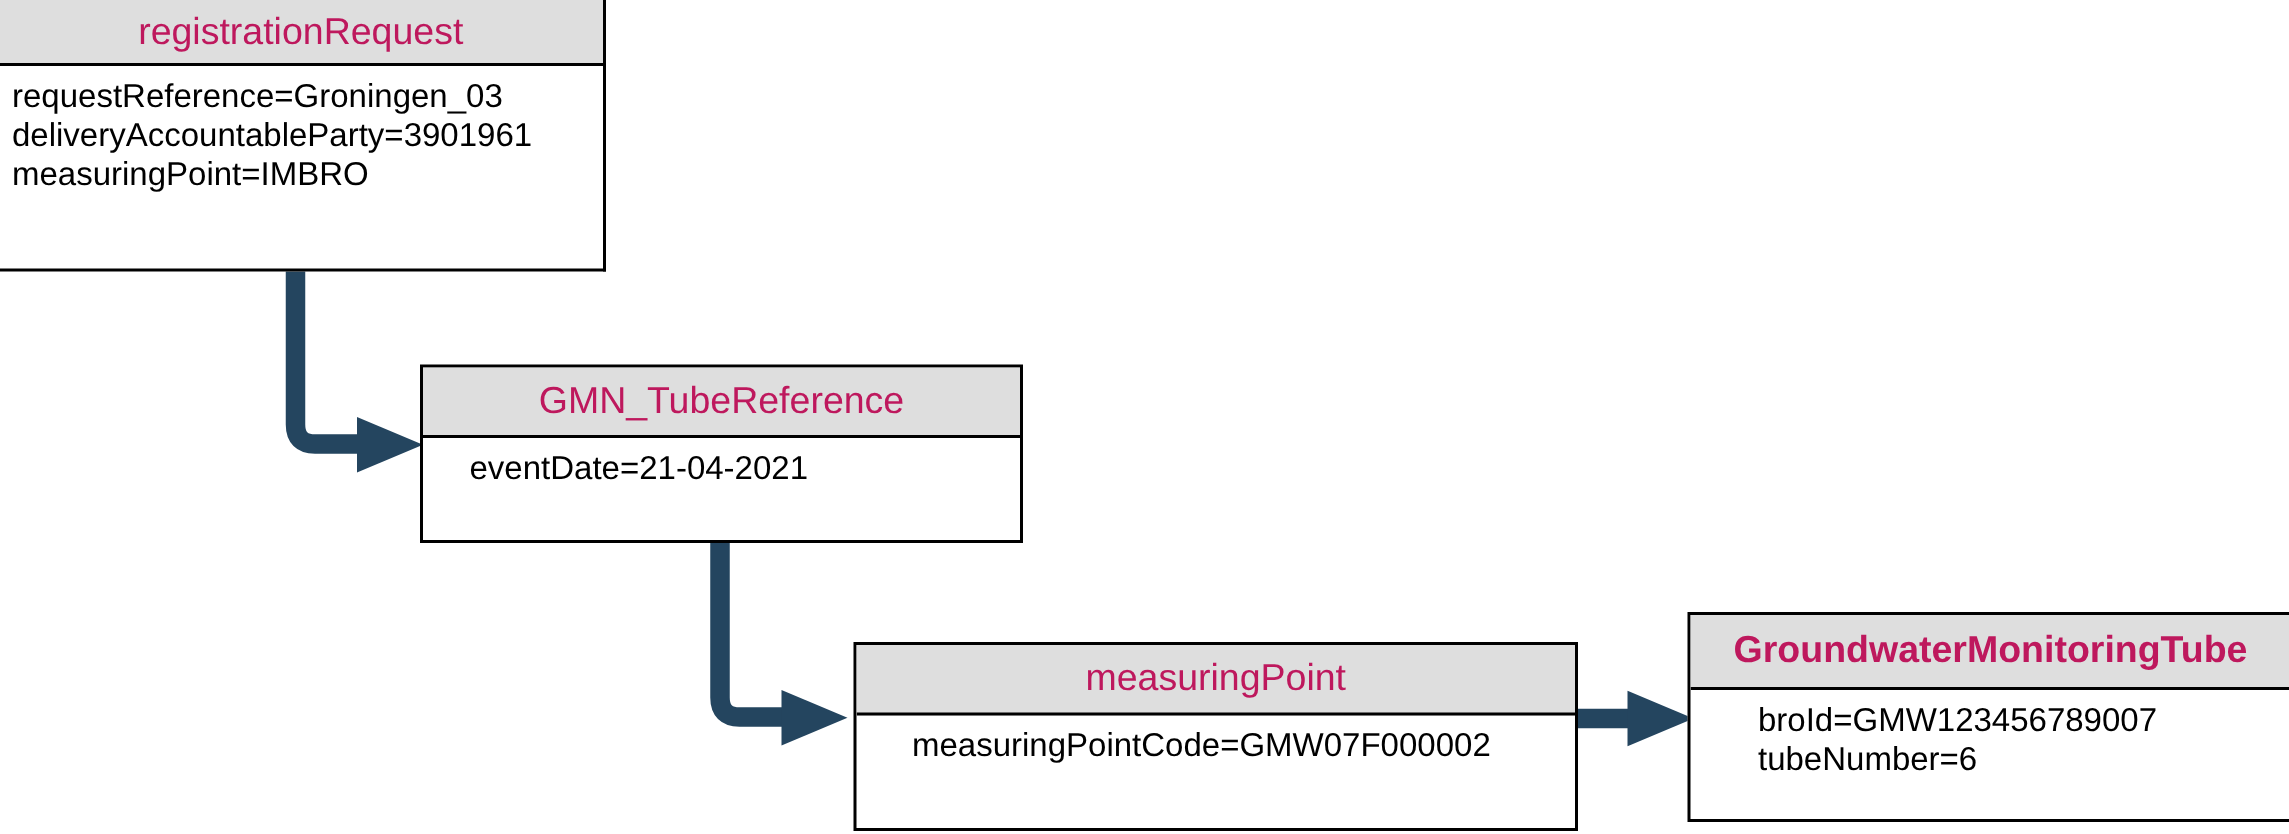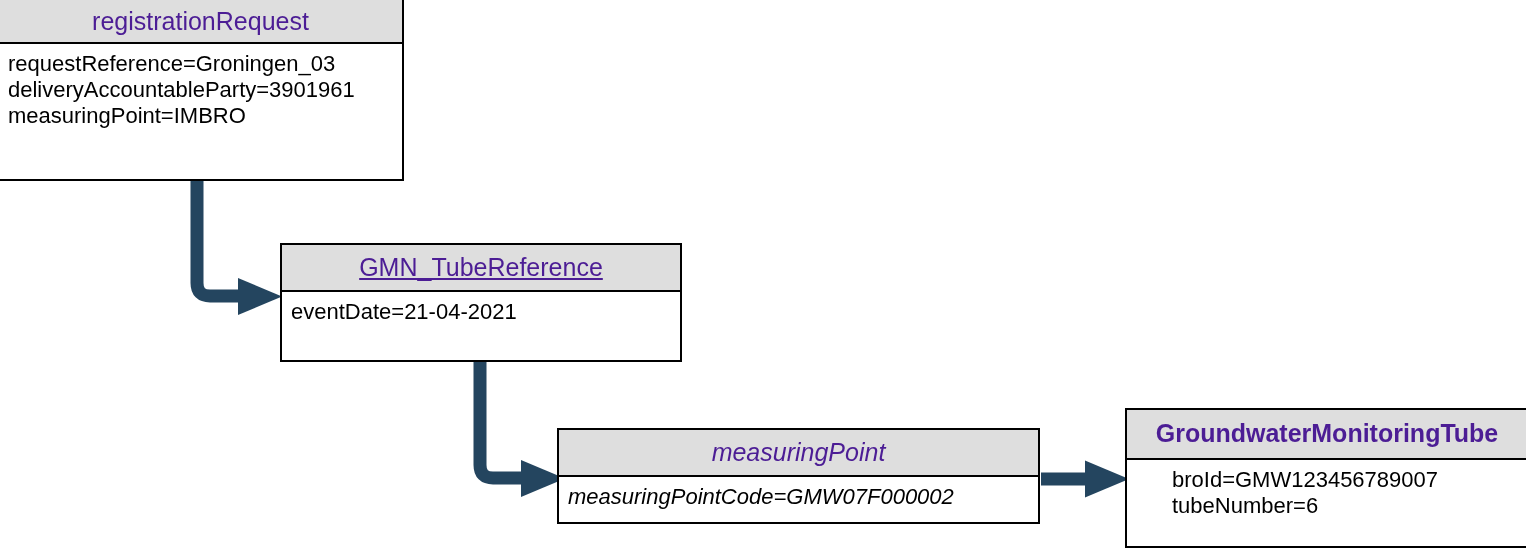--- a/index.html
+++ b/index.html
@@ -26,21 +26,21 @@
     box-sizing: border-box;
     background: #ffffff;
     border: 2px solid #000000;
     overflow: hidden;
   }
   .uml-header {
     box-sizing: border-box;
     background: #dedede;
     border-bottom: 2px solid #000000;
     text-align: center;
-    color: #4c1d95;
+    color: #be185d;
     font-size: 25px;
     line-height: 1;
     white-space: nowrap;
     overflow: hidden;
   }
   .uml-body {
     box-sizing: border-box;
     padding: 7px 9px 6px 9px;
     color: #000000;
     font-size: 22px;
@@ -72,40 +72,40 @@
   
   #box-gmn-tubereference {
     left: 280px;
     top: 243px;
     width: 402px;
     height: 119px;
   }
   #box-gmn-tubereference .uml-header {
     height: 47px;
     padding-top: 10px;
-    text-decoration: underline;
   }
   #box-gmn-tubereference .uml-body {
     height: 68px;
+    margin-left: 22px;
   }
 
   
   #box-measuring-point {
-    left: 557px;
+    left: 569px;
     top: 428px;
     width: 483px;
-    height: 96px;
-    font-style: italic;
+    height: 126px;
   }
   #box-measuring-point .uml-header {
     height: 47px;
     padding-top: 10px;
   }
   #box-measuring-point .uml-body {
     height: 49px;
+    margin-left: 28px;
   }
 
   
   #box-groundwater-monitoring-tube {
     left: 1125px;
     top: 408px;
     width: 404px;
     height: 140px;
   }
   #box-groundwater-monitoring-tube .uml-header {

